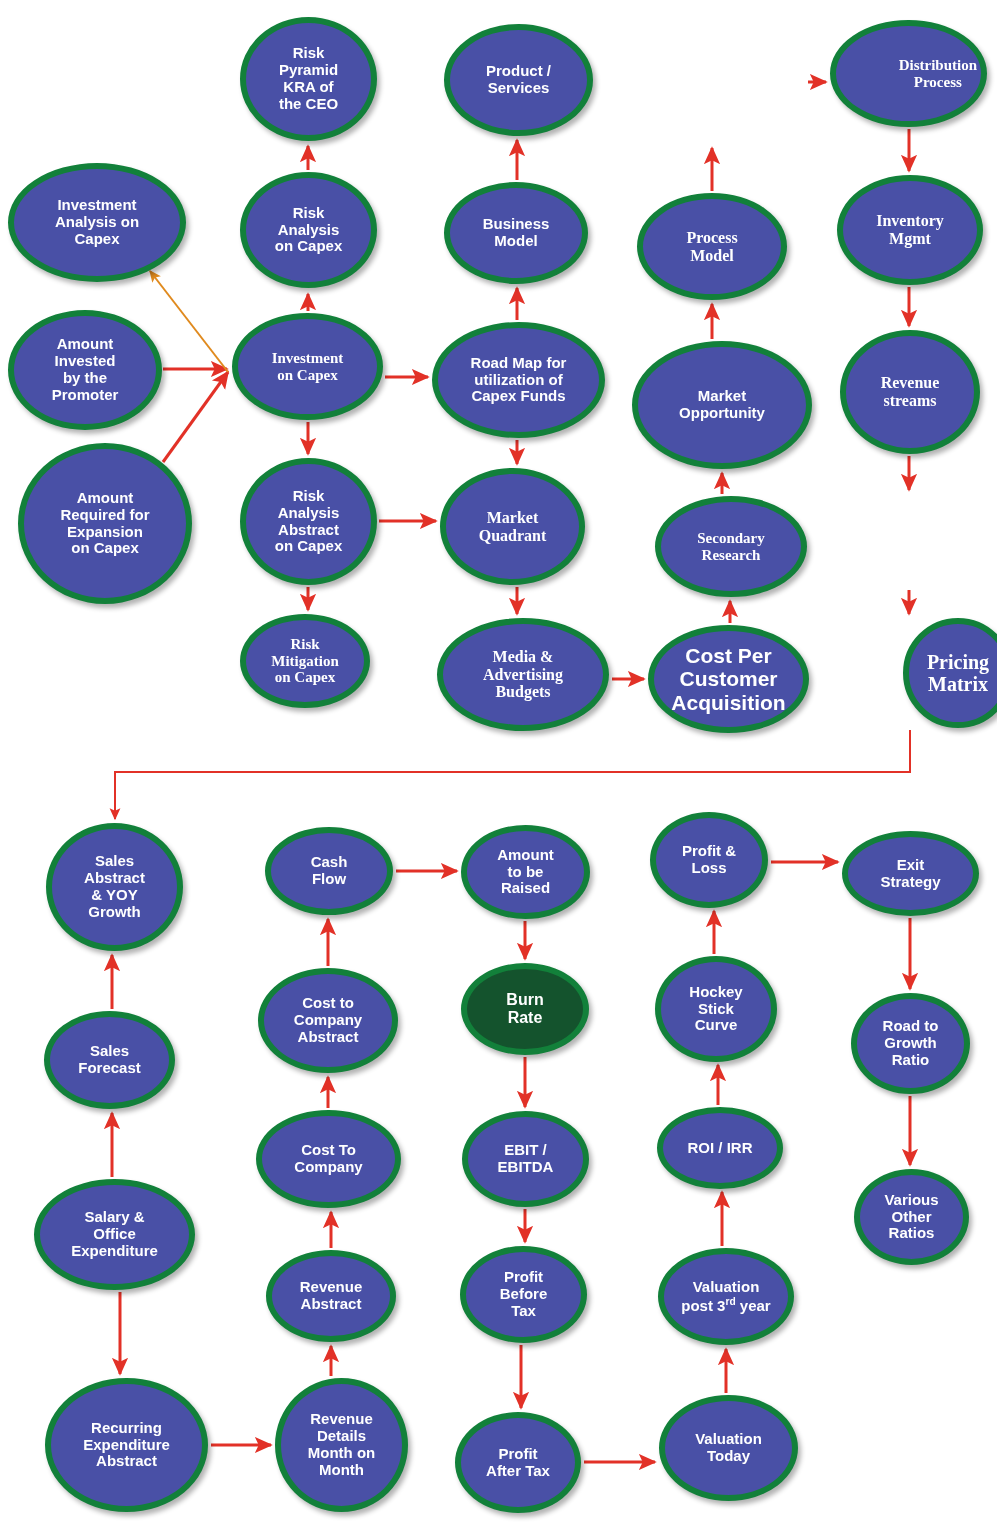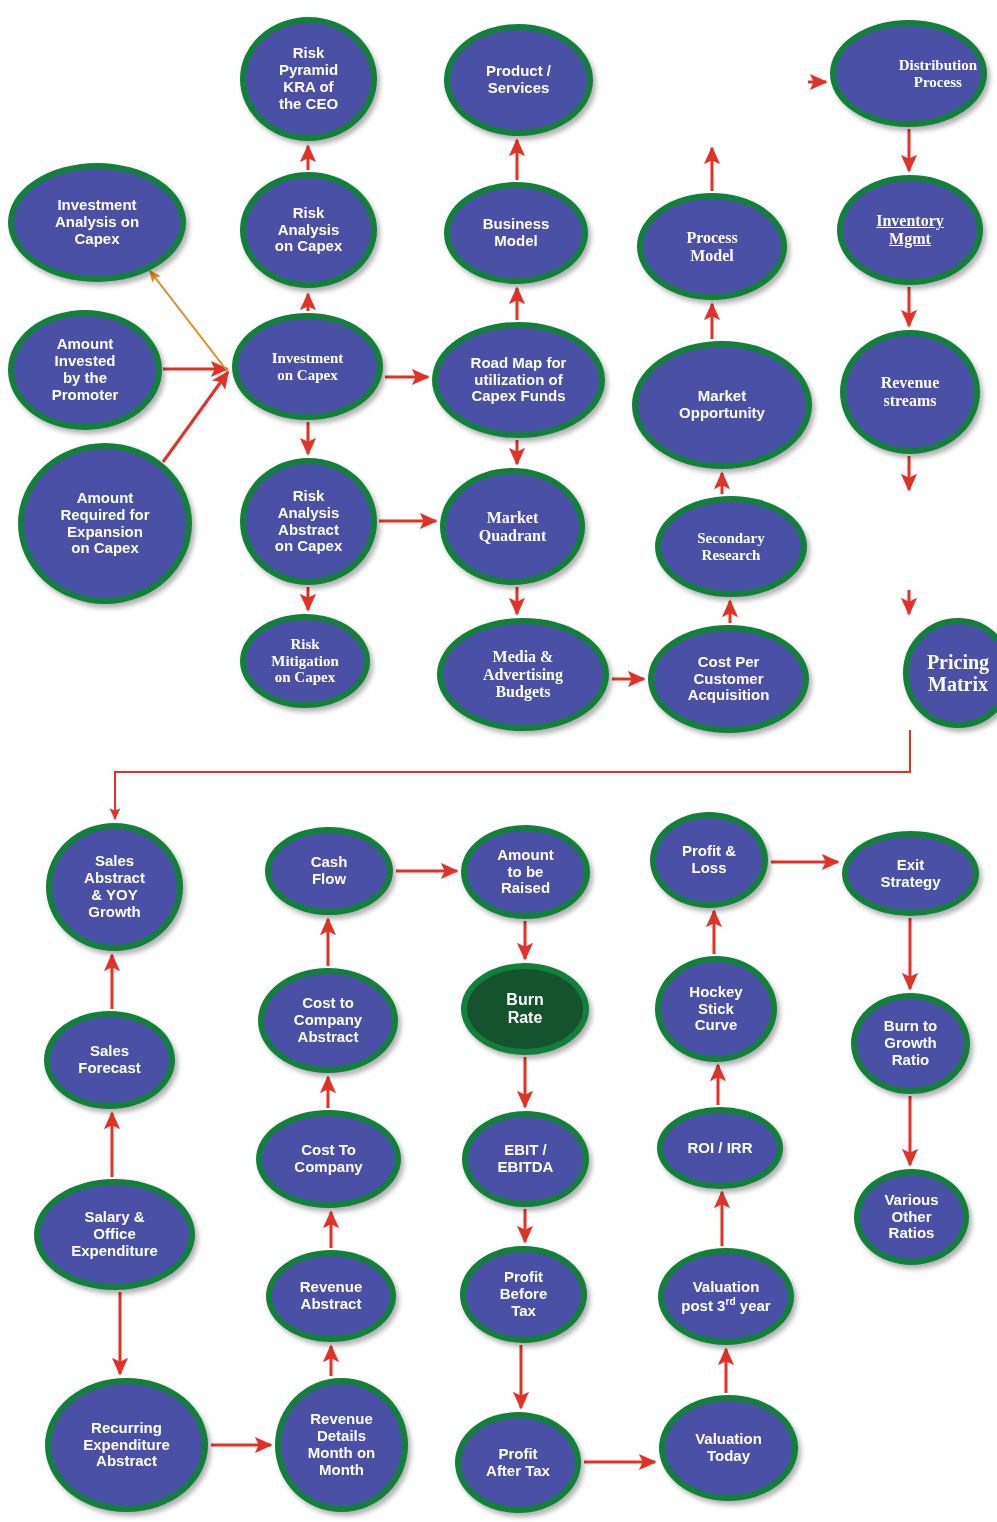--- a/index.html
+++ b/index.html
@@ -144,21 +144,21 @@
 on Capex</span>
       </div>
       <div class="node font-sans" style="left: 444px; top: 182px; width: 144px; height: 102px; font-size: 15px; background: rgb(73, 80, 166); border-color: rgb(18, 128, 58); color: rgb(255, 255, 255);">
         <span>Business
 Model</span>
       </div>
       <div class="node font-serif" style="left: 637px; top: 193px; width: 150px; height: 107px; font-size: 16px; background: rgb(73, 80, 166); border-color: rgb(18, 128, 58); color: rgb(255, 255, 255);">
         <span>Process
 Model</span>
       </div>
-      <div class="node font-serif" style="left: 837px; top: 175px; width: 146px; height: 110px; font-size: 16px; background: rgb(73, 80, 166); border-color: rgb(18, 128, 58); color: rgb(255, 255, 255); text-decoration: underline;">
+      <div class="node font-serif" style="left: 837px; top: 175px; width: 146px; height: 110px; font-size: 16px; background: rgb(73, 80, 166); border-color: rgb(18, 128, 58); color: rgb(255, 255, 255);">
         <span>Inventory
 Mgmt</span>
       </div>
       <div class="node font-sans" style="left: 8px; top: 310px; width: 154px; height: 120px; font-size: 15px; background: rgb(73, 80, 166); border-color: rgb(18, 128, 58); color: rgb(255, 255, 255);">
         <span>Amount
 Invested
 by the
 Promoter</span>
       </div>
       <div class="node font-serif" style="left: 232px; top: 313px; width: 151px; height: 107px; font-size: 15px; background: rgb(73, 80, 166); border-color: rgb(18, 128, 58); color: rgb(255, 255, 255);">
@@ -201,21 +201,21 @@
       <div class="node font-serif" style="left: 240px; top: 614px; width: 130px; height: 94px; font-size: 15px; background: rgb(73, 80, 166); border-color: rgb(18, 128, 58); color: rgb(255, 255, 255);">
         <span>Risk
 Mitigation
 on Capex</span>
       </div>
       <div class="node font-serif" style="left: 437px; top: 618px; width: 172px; height: 113px; font-size: 16px; background: rgb(73, 80, 166); border-color: rgb(18, 128, 58); color: rgb(255, 255, 255);">
         <span>Media &amp;
 Advertising
 Budgets</span>
       </div>
-      <div class="node font-sans" style="left: 648px; top: 625px; width: 161px; height: 108px; font-size: 15px; background: rgb(73, 80, 166); border-color: rgb(18, 128, 58); color: rgb(255, 255, 255);">
+      <div class="node font-sans" style="left: 648px; top: 625px; width: 161px; height: 108px; font-size: 21px; background: rgb(73, 80, 166); border-color: rgb(18, 128, 58); color: rgb(255, 255, 255);">
         <span>Cost Per
 Customer
 Acquisition</span>
       </div>
       <div class="node font-serif" style="left: 903px; top: 618px; width: 110px; height: 110px; font-size: 20px; background: rgb(73, 80, 166); border-color: rgb(18, 128, 58); color: rgb(255, 255, 255);">
         <span>Pricing
 Matrix</span>
       </div>
       <div class="node font-sans" style="left: 46px; top: 823px; width: 137px; height: 128px; font-size: 15px; background: rgb(73, 80, 166); border-color: rgb(18, 128, 58); color: rgb(255, 255, 255);">
         <span>Sales
@@ -252,21 +252,21 @@
       <div class="node font-sans" style="left: 461px; top: 963px; width: 128px; height: 92px; font-size: 16px; background: #14532d; border-color: rgb(18, 128, 58); color: rgb(255, 255, 255);">
         <span>Burn
 Rate</span>
       </div>
       <div class="node font-sans" style="left: 655px; top: 956px; width: 122px; height: 106px; font-size: 15px; background: rgb(73, 80, 166); border-color: rgb(18, 128, 58); color: rgb(255, 255, 255);">
         <span>Hockey
 Stick
 Curve</span>
       </div>
       <div class="node font-sans" style="left: 851px; top: 993px; width: 119px; height: 101px; font-size: 15px; background: rgb(73, 80, 166); border-color: rgb(18, 128, 58); color: rgb(255, 255, 255);">
-        <span>Burn to
+        <span>Road to
 Growth
 Ratio</span>
       </div>
       <div class="node font-sans" style="left: 256px; top: 1110px; width: 145px; height: 98px; font-size: 15px; background: rgb(73, 80, 166); border-color: rgb(18, 128, 58); color: rgb(255, 255, 255);">
         <span>Cost To
 Company</span>
       </div>
       <div class="node font-sans" style="left: 462px; top: 1111px; width: 127px; height: 96px; font-size: 15px; background: rgb(73, 80, 166); border-color: rgb(18, 128, 58); color: rgb(255, 255, 255);">
         <span>EBIT /
 EBITDA</span>

